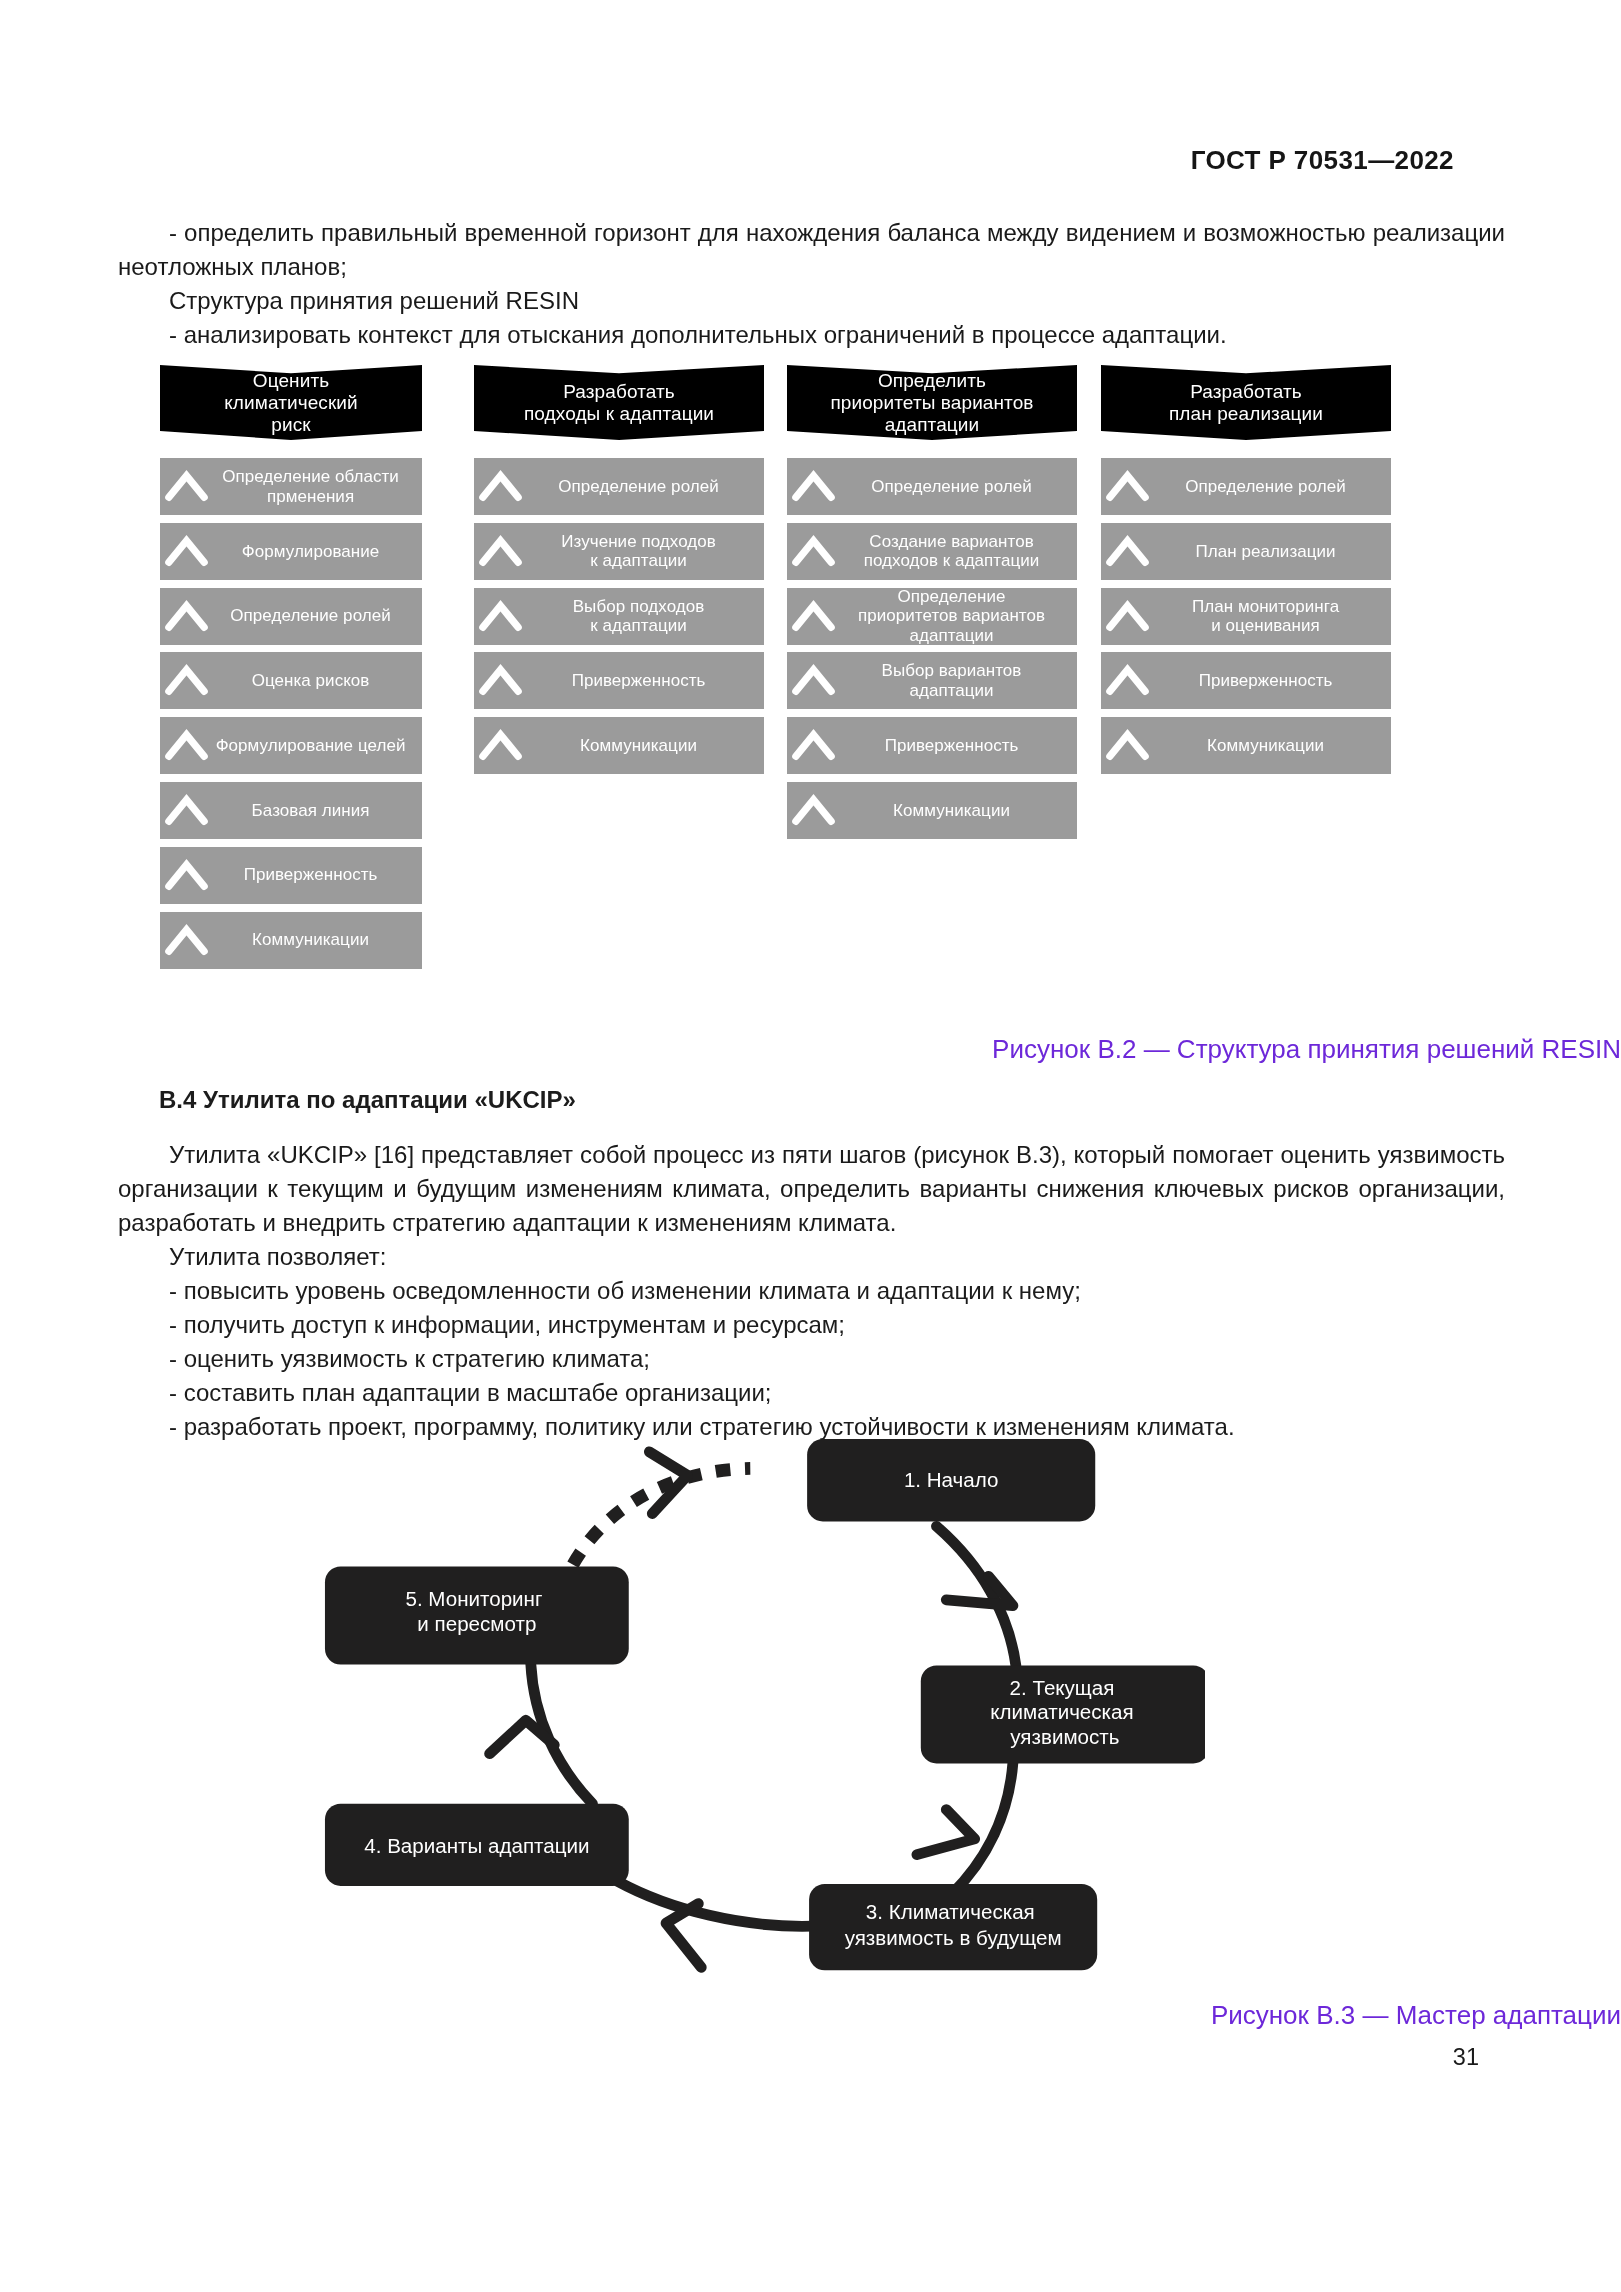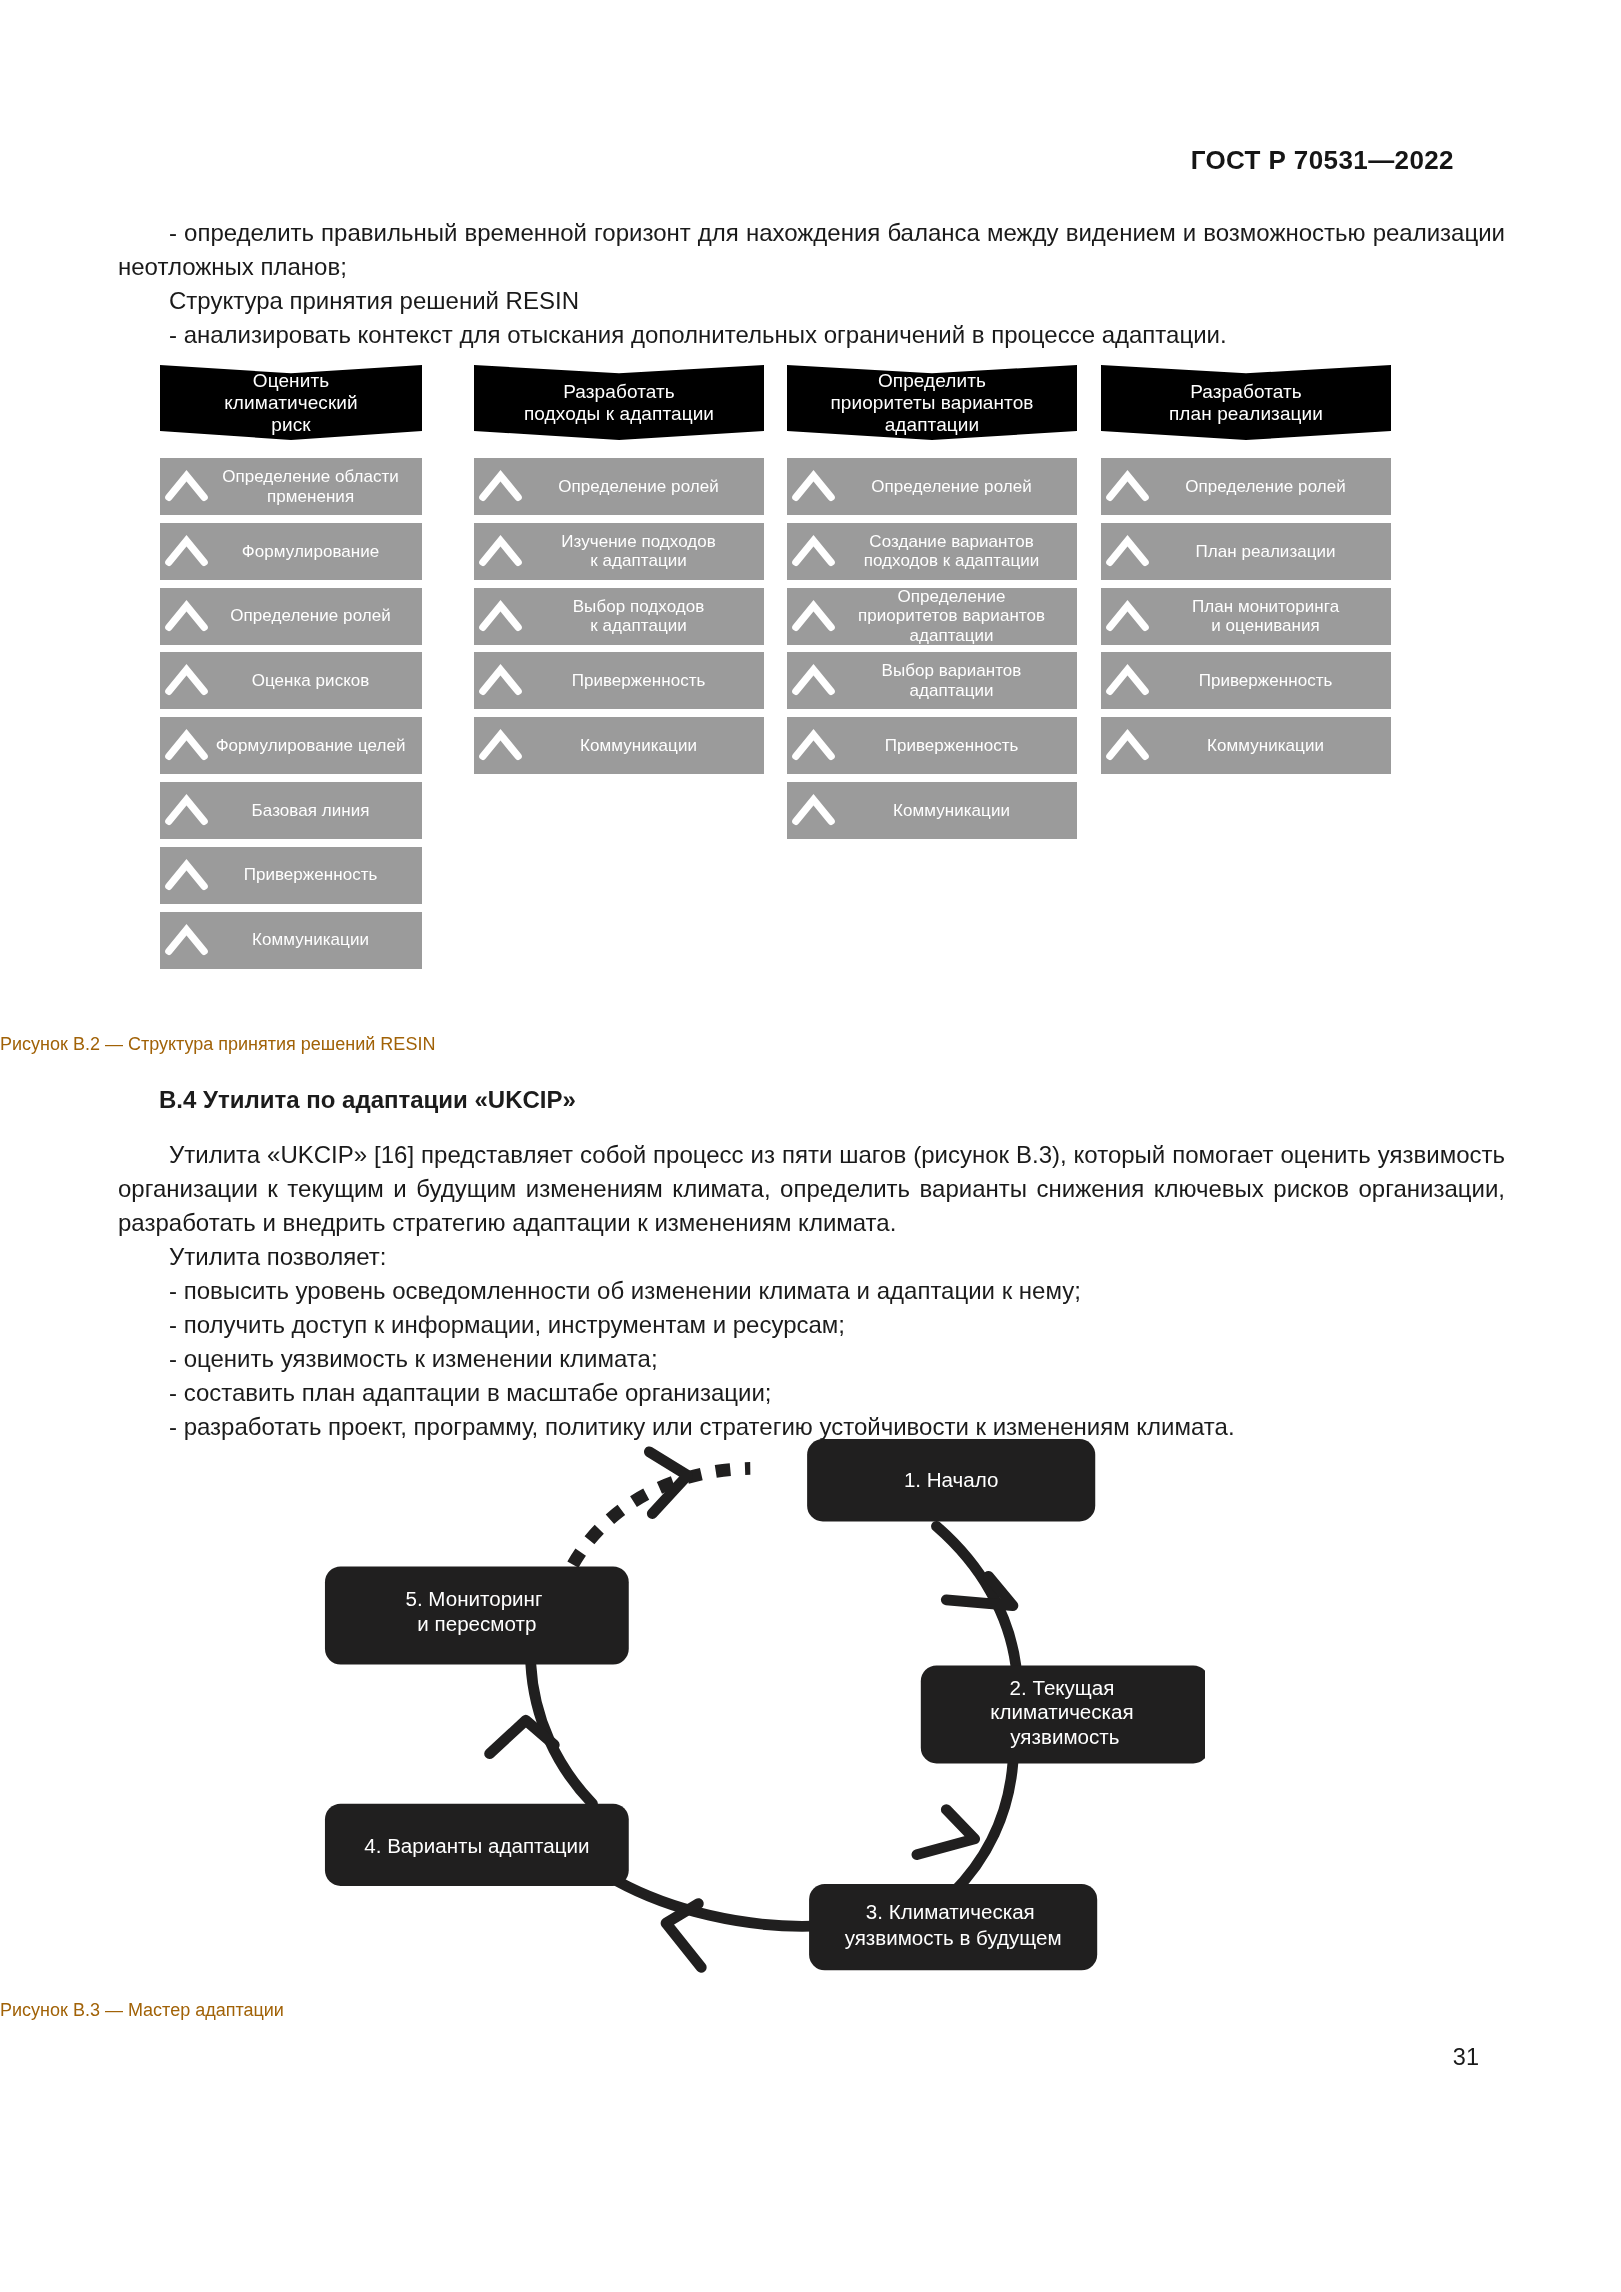--- a/index.html
+++ b/index.html
@@ -53,22 +53,22 @@
     flex:0 0 45px;height:57px;position:relative;margin-left:3.9px;
   }
   .chev svg{position:absolute;left:0;top:0;}
   .rowlab{
     flex:1 1 auto;text-align:center;font-size:17px;line-height:19.6px;
     padding-right:11.8px;padding-left:2px;letter-spacing:0.05px;
   }
 
   
   .caption{
-    position:absolute;left:0;right:0;text-align:left;
-    font-size:18px;color:#a16207;
+    position:absolute;left:0;right:0;text-align:right;
+    font-size:26px;color:#6d28d9;
   }
 
   
   #fig-b3{position:absolute;left:323px;top:1433px;width:882px;height:559px;}
   #fig-b3 svg{display:block;}
   .nodebox{fill:#201f1f;}
   .nodetext{
     fill:#ffffff;font-family:"Liberation Sans","DejaVu Sans",sans-serif;
     font-size:21px;text-anchor:middle;
   }
@@ -322,21 +322,21 @@
   </div>
 
   <div class="caption" style="top:1034px;">Рисунок B.2 — Структура принятия решений RESIN</div>
 
   <div class="textblock" style="top:1083px;">
     <p class="h4" style="margin-bottom:21.6px;">B.4 Утилита по адаптации «UKCIP»</p>
     <p class="para indent">Утилита «UKCIP» [16] представляет собой процесс из пяти шагов (рисунок B.3), который помогает оценить уязвимость организации к текущим и будущим изменениям климата, определить варианты снижения ключевых рисков организации, разработать и внедрить стратегию адаптации к изменениям климата.</p>
     <p class="para indent">Утилита позволяет:</p>
     <p class="listline">- повысить уровень осведомленности об изменении климата и адаптации к нему;</p>
     <p class="listline">- получить доступ к информации, инструментам и ресурсам;</p>
-    <p class="listline">- оценить уязвимость к изменении климата;</p>
+    <p class="listline">- оценить уязвимость к стратегию климата;</p>
     <p class="listline">- составить план адаптации в масштабе организации;</p>
     <p class="listline">- разработать проект, программу, политику или стратегию устойчивости к изменениям климата.</p>
   </div>
 
   <div id="fig-b3">
     <svg width="882" height="559" viewBox="0 0 900 570" xmlns="http://www.w3.org/2000/svg">
 
       <path class="arrowpath" d="M 626 95 C 672 135, 700 185, 707 237"></path>
       <path class="arrowhead" d="M 679 146 L 704 176 L 636 170"></path>
 

